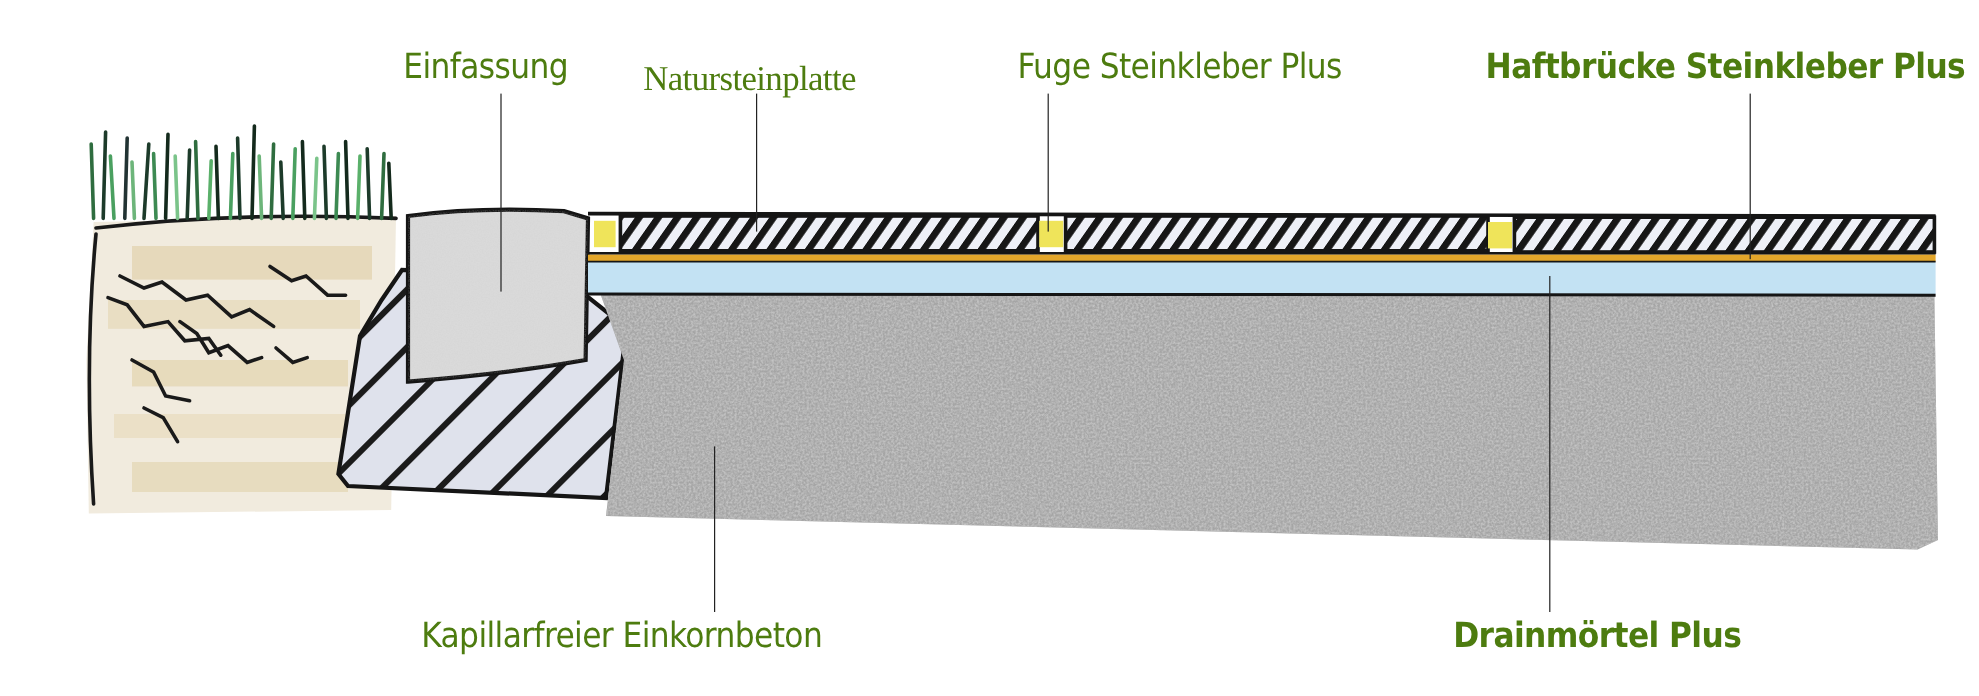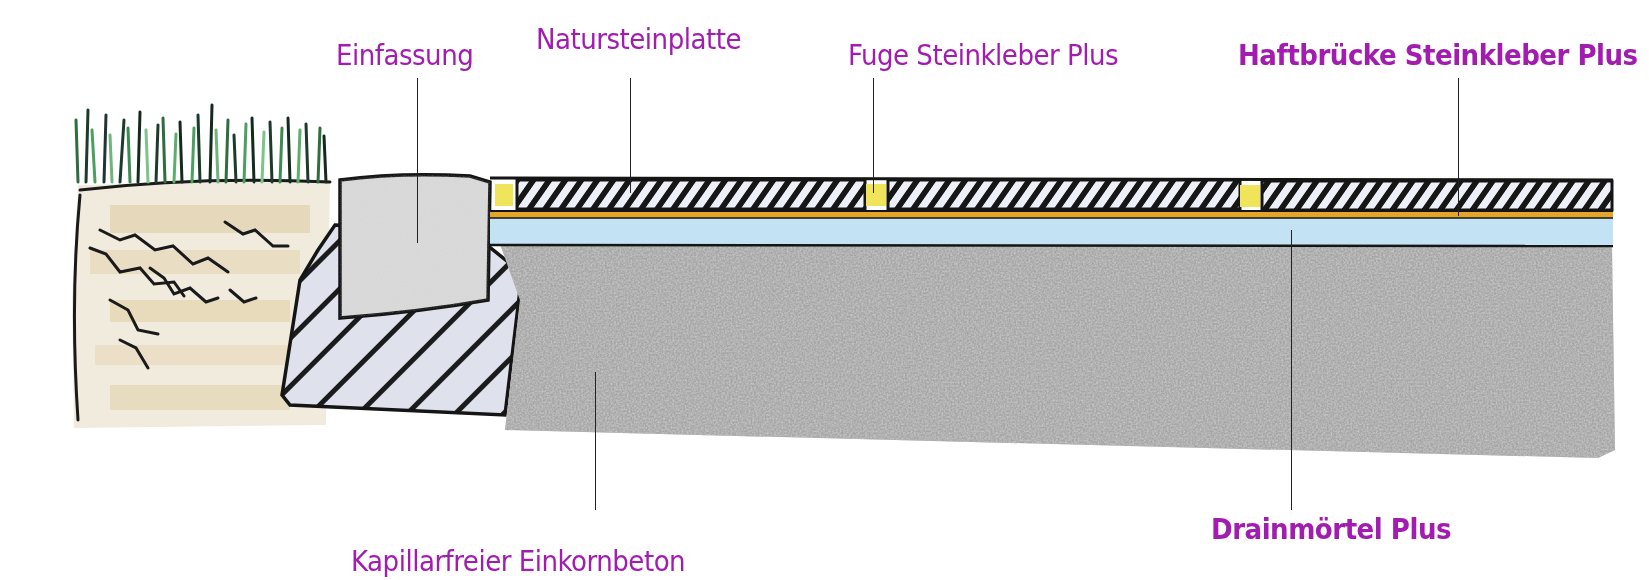--- a/index.html
+++ b/index.html
@@ -1,19 +1,19 @@
 <!DOCTYPE html>
 <html><head>
   <meta charset="utf-8">
   <style>
     html, body { margin: 0; padding: 0; background: #ffffff; }
     body { width: 1649px; height: 580px; position: relative; overflow: hidden;
            font-family: "DejaVu Sans", "Liberation Sans", sans-serif; }
     .canvas { position: absolute; left: 0; top: 0; width: 1649px; height: 580px; }
-    .label { position: absolute; font-size: 29px; color: #a21caf; white-space: nowrap;
+    .label { position: absolute; font-size: 29px; color: #4d7c0f; white-space: nowrap;
              letter-spacing: -0.5px; font-stretch: condensed; }
     .leader { position: absolute; width: 1.4px; background: #222; }
   </style>
 </head>
 <body>
 
 <svg class="canvas" viewBox="0 0 1649 580" xmlns="http://www.w3.org/2000/svg">
   <defs>
     <pattern id="hatchTile" width="16" height="30" patternUnits="userSpaceOnUse" patternTransform="skewX(-35)">
       <rect width="16" height="30" fill="#eef0f7"></rect>
@@ -128,17 +128,17 @@
 </svg>
 
 <div class="leader" style="left:417px; top:78px; height:165px;"></div>
 <div class="leader" style="left:630px; top:78px; height:115px;"></div>
 <div class="leader" style="left:873px; top:78px; height:115px;"></div>
 <div class="leader" style="left:1458px; top:78px; height:138px;"></div>
 <div class="leader" style="left:595px; top:372px; height:138px;"></div>
 <div class="leader" style="left:1291px; top:230px; height:280px;"></div>
 
 <div class="label" style="left:336px; top:38px;">Einfassung</div>
-<div class="label" style="left:536px; top:22px;">Natursteinplatte</div>
+<div class="label" style="left:536px; top:50px;font-family:Liberation Serif, serif;">Natursteinplatte</div>
 <div class="label" style="left:848px; top:38px;">Fuge Steinkleber Plus</div>
 <div class="label" style="left:1238px; top:38px;font-weight:bold;">Haftbrücke Steinkleber Plus</div>
-<div class="label" style="left:351px; top:512px;margin-top:32px;">Kapillarfreier Einkornbeton</div>
+<div class="label" style="left:351px; top:512px;">Kapillarfreier Einkornbeton</div>
 <div class="label" style="left:1211px; top:512px;font-weight:bold;">Drainmörtel Plus</div>
 
 </body></html>

